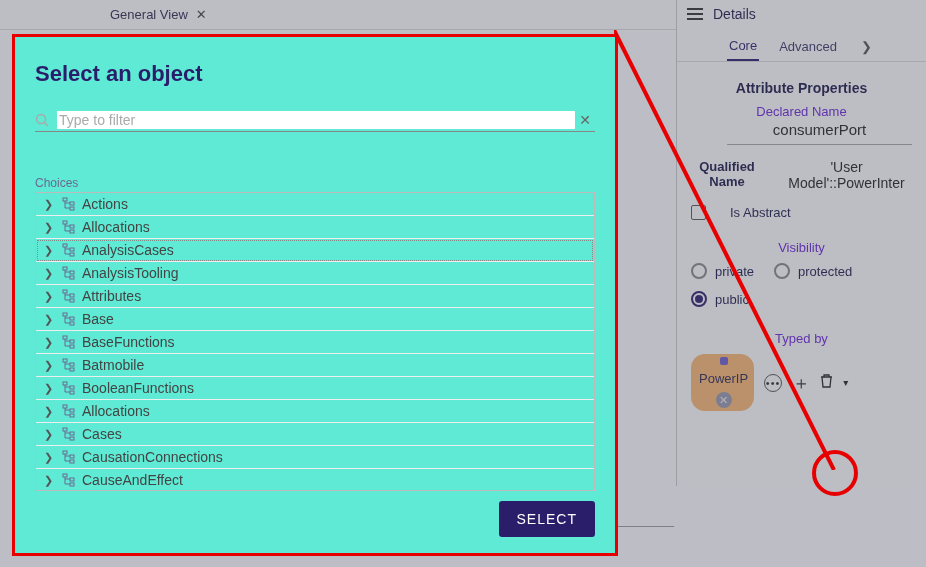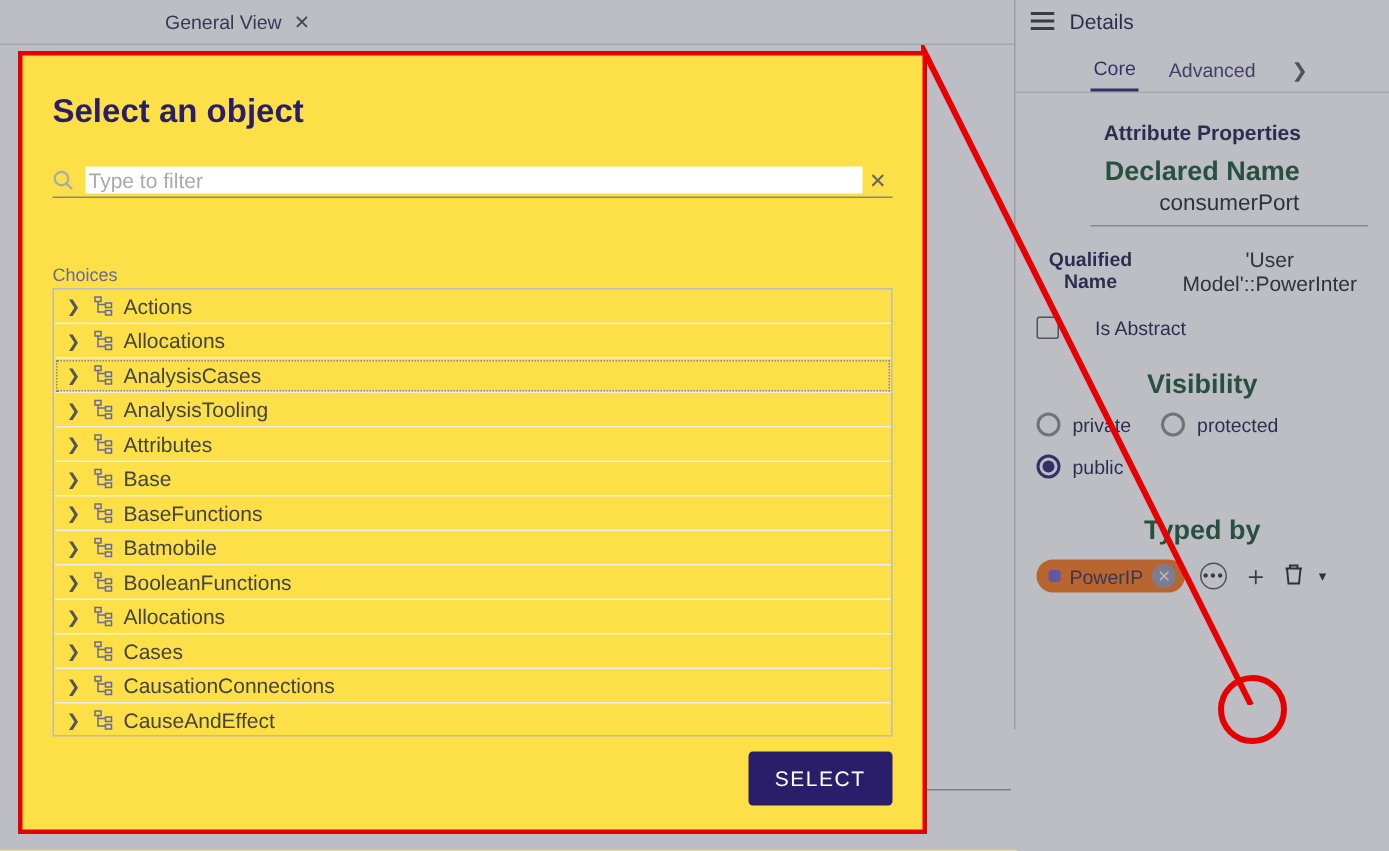--- a/index.html
+++ b/index.html
@@ -74,43 +74,44 @@
     font-size: 13px;
     color: #3a3a6a;
     border-bottom: 1px solid #ddd;
   }
   .rp-tab { padding: 6px 2px; }
   .rp-tab.active { color: #2a1e6b; border-bottom: 2px solid #2a1e6b; font-weight: 500;}
   .rp-tab-more { color:#555; margin-left:4px;}
 
   .rp-body { padding: 10px 14px; font-size: 13px; text-align: center; }
   .rp-section-title { font-weight: bold; color: #1b1b4a; margin: 8px 0 8px 0; font-size: 14px; }
-  .rp-field-label { color: #14532d; font-weight: bold; font-size: 18px; margin-top: 2px; }
+  .rp-field-label { color: #6d28d9; font-weight: normal; font-size: 13px; margin-top: 2px; }
   .rp-field-value {
     color: #222; font-size: 15px; padding: 2px 0 6px 0;
     border-bottom: 1px solid #aaa; margin-bottom: 14px; margin-left: 36px;
   }
   .rp-kv { display: flex; gap: 18px; margin-bottom: 14px;}
   .rp-kv .k { font-weight: bold; color:#1b1b4a; width: 72px;}
   .rp-kv .v { color:#222; flex:1; font-size:14px;}
 
   .cb-row { display:flex; align-items:center; gap:24px; margin-bottom: 20px;}
   .cb-box { width:15px; height:15px; border:1.5px solid #555; border-radius:2px;}
 
   .radio-row { display:flex; align-items:center; gap:8px; margin-bottom:4px;}
   .radio-outer { width:16px; height:16px; border:2px solid #2a1e6b; border-radius:50%; display:flex; align-items:center; justify-content:center;}
   .radio-outer.gray { border-color:#888; }
   .radio-inner { width:8px; height:8px; background:#2a1e6b; border-radius:50%;}
   .radio-group-line { display:flex; gap:20px; margin-bottom:8px;}
 
   .chip {
     display:inline-flex; align-items:center;
-    background:#f97316; border-radius:14px;
+    background:#fdba74; border-radius:14px;
     padding:3px 6px 3px 8px; gap:6px; font-size:13px;
     color:#2a2a50;
+    flex-direction:column;
   }
   .chip .dot{ width:8px;height:8px;background:#6d5fce;border-radius:2px;}
   .chip-x {
     width:16px;height:16px;border-radius:50%;
     background:#9a9ab0;color:#eee;display:flex;
     align-items:center;justify-content:center;font-size:11px;
   }
   .typed-row { display:flex; align-items:center; gap:10px; margin-top:8px;}
   .ellipsis-btn {
     width:18px;height:18px;border-radius:50%;border:1.5px solid #555;
@@ -119,21 +120,21 @@
   }
   .plus-ic { font-size:18px; color:#333; }
   .trash-ic { font-size:13px; color:#222; }
   .caret-sm { font-size:10px;color:#222;}
 
   
   .modal {
     position: absolute;
     left: 12px; top: 34px;
     width: 606px; height: 522px;
-    background: #fde047;
+    background: #5eead4;
     border: 3px solid #e60000;
     z-index: 30;
     padding: 24px 20px 16px 20px;
     display:flex; flex-direction:column;
   }
   .modal h2 {
     margin: 0 0 22px 0;
     color: #2a1e6b;
     font-size: 22px;
     font-weight: bold;

